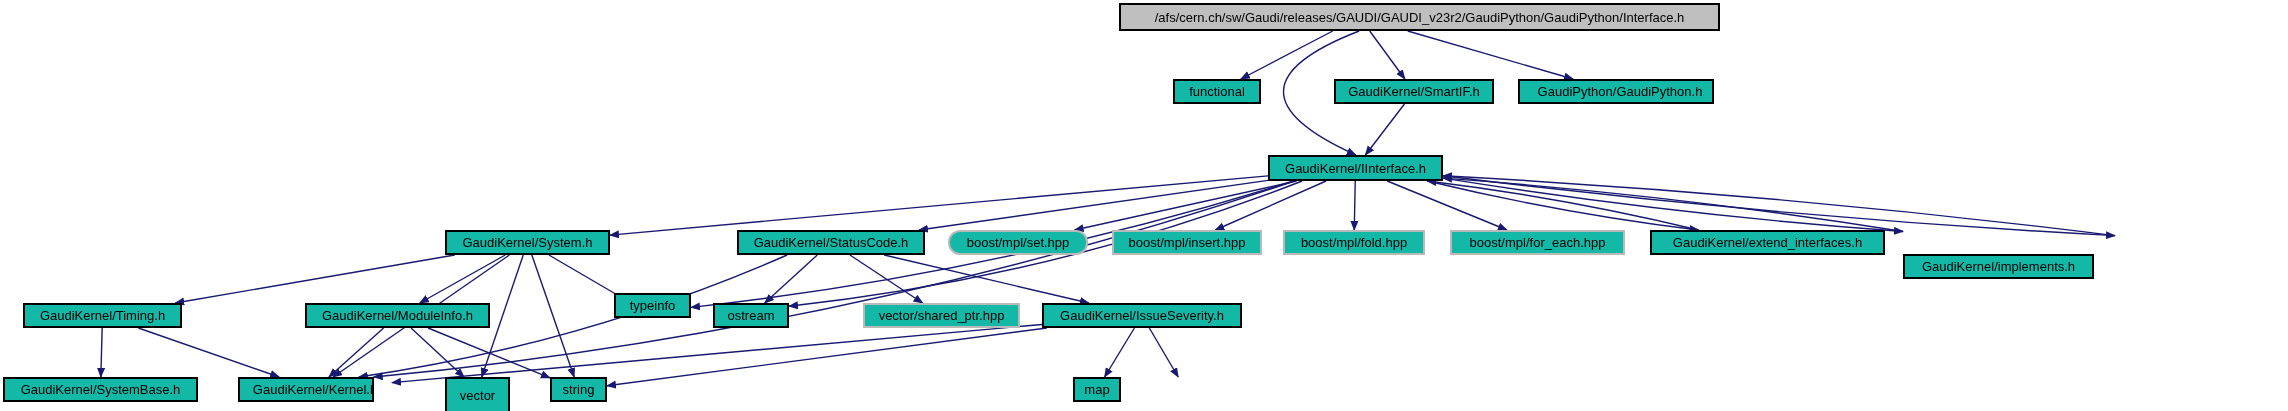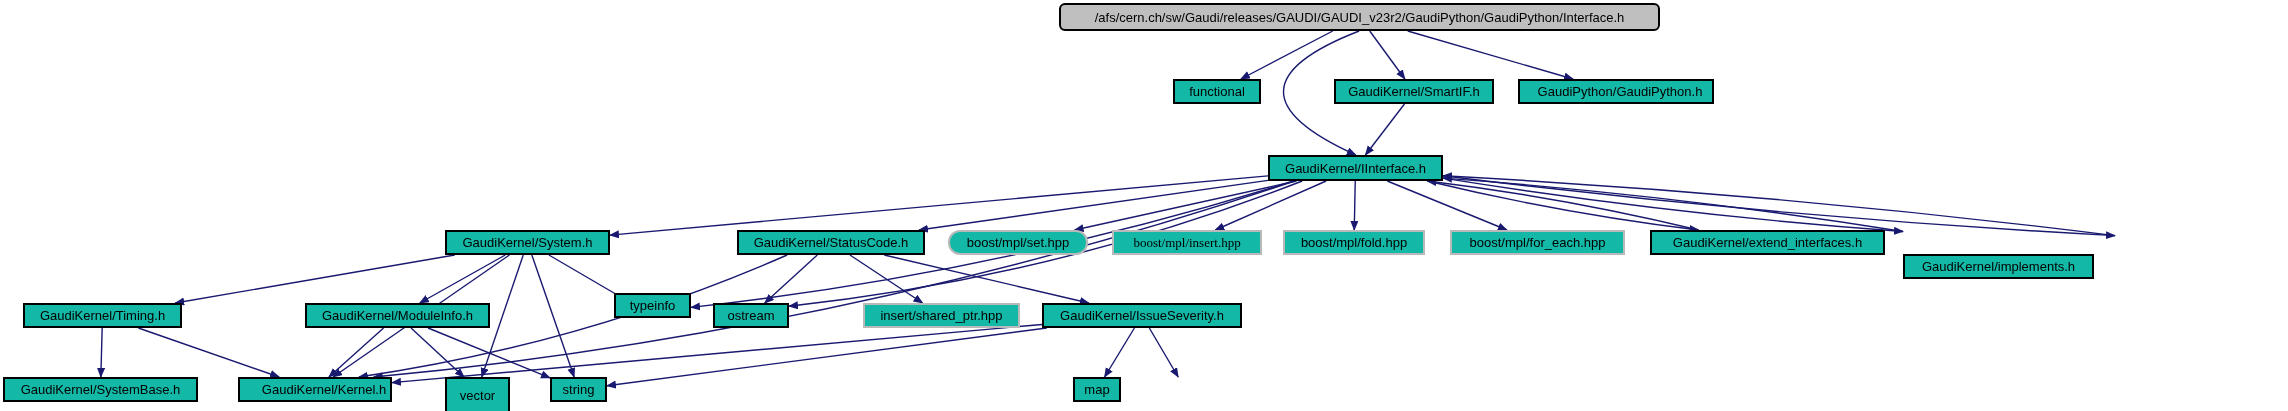--- a/index.html
+++ b/index.html
@@ -72,38 +72,38 @@
         <path d="M523.248299319728,255 Q502.5,316 481.7517006802721,377" fill="none" stroke="#191970" stroke-width="1.4" marker-end="url(#arrow)"></path>
         <path d="M531.8367346938776,255 Q553,316 574.1632653061224,377" fill="none" stroke="#191970" stroke-width="1.4" marker-end="url(#arrow)"></path>
         <path d="M383.56418918918916,328 Q356.25,352.5 328.93581081081084,377" fill="none" stroke="#191970" stroke-width="1.4" marker-end="url(#arrow)"></path>
         <path d="M411.0135135135135,328 Q437.5,352.5 463.9864864864865,377" fill="none" stroke="#191970" stroke-width="1.4" marker-end="url(#arrow)"></path>
         <path d="M428.0743243243243,328 Q489.0371621621622,352.92403314917124 550,377.84806629834253" fill="none" stroke="#191970" stroke-width="1.4" marker-end="url(#arrow)"></path>
         <path d="M102.16216216216216,328 Q101.5,352.5 100.83783783783784,377" fill="none" stroke="#191970" stroke-width="1.4" marker-end="url(#arrow)"></path>
         <path d="M138.39527027027026,328 Q208.75,352.5 279.10472972972974,377" fill="none" stroke="#191970" stroke-width="1.4" marker-end="url(#arrow)"></path>
       </g>
   </svg>
 
-<div class="node main" style="left: 1059px; top: 3px; width: 601px; height: 28px; border-radius: 6px;">/afs/cern.ch/sw/Gaudi/releases/GAUDI/GAUDI_v23r2/GaudiPython/GaudiPython/Interface.h</div>
+<div class="node main" style="left: 1119px; top: 3px; width: 601px; height: 28px;">/afs/cern.ch/sw/Gaudi/releases/GAUDI/GAUDI_v23r2/GaudiPython/GaudiPython/Interface.h</div>
     <div class="node std" style="left: 1173px; top: 79px; width: 88px; height: 25px;">functional</div>
     <div class="node linked" style="left: 1334px; top: 79px; width: 160px; height: 25px;">GaudiKernel/SmartIF.h</div>
     <div class="node linked" style="left: 1518px; top: 79px; width: 196px; height: 25px; padding-left: 8px;">GaudiPython/GaudiPython.h</div>
     <div class="node linked" style="left: 1268px; top: 155px; width: 175px; height: 26px;">GaudiKernel/IInterface.h</div>
     <div class="node linked" style="left: 445px; top: 230px; width: 165px; height: 25px;">GaudiKernel/System.h</div>
     <div class="node linked" style="left: 737px; top: 230px; width: 188px; height: 25px;">GaudiKernel/StatusCode.h</div>
     <div class="node plain" style="left: 948px; top: 230px; width: 140px; height: 25px; border-radius: 12px;">boost/mpl/set.hpp</div>
-    <div class="node plain" style="left: 1112px; top: 230px; width: 150px; height: 25px; font-family: Liberation Serif, serif;">boost/mpl/insert.hpp</div>
+    <div class="node plain" style="left: 1112px; top: 230px; width: 150px; height: 25px;">boost/mpl/insert.hpp</div>
     <div class="node plain" style="left: 1283px; top: 230px; width: 142px; height: 25px;">boost/mpl/fold.hpp</div>
     <div class="node plain" style="left: 1450px; top: 230px; width: 175px; height: 25px;">boost/mpl/for_each.hpp</div>
     <div class="node linked" style="left: 1650px; top: 230px; width: 235px; height: 25px;">GaudiKernel/extend_interfaces.h</div>
     <div class="node linked" style="left: 1903px; top: 230px; width: 191px; height: 25px; margin-top: 24px;">GaudiKernel/implements.h</div>
     <div class="node linked" style="left: 23px; top: 303px; width: 159px; height: 25px;">GaudiKernel/Timing.h</div>
     <div class="node linked" style="left: 305px; top: 303px; width: 185px; height: 25px;">GaudiKernel/ModuleInfo.h</div>
     <div class="node std" style="left: 614px; top: 293px; width: 77px; height: 25px;">typeinfo</div>
     <div class="node std" style="left: 713px; top: 303px; width: 76px; height: 25px;">ostream</div>
-    <div class="node plain" style="left: 863px; top: 303px; width: 157px; height: 25px;">insert/shared_ptr.hpp</div>
+    <div class="node plain" style="left: 863px; top: 303px; width: 157px; height: 25px;">vector/shared_ptr.hpp</div>
     <div class="node linked" style="left: 1042px; top: 303px; width: 200px; height: 25px;">GaudiKernel/IssueSeverity.h</div>
     <div class="node linked" style="left: 3px; top: 377px; width: 195px; height: 25px;">GaudiKernel/SystemBase.h</div>
-    <div class="node linked" style="left: 238px; top: 377px; width: 154px; height: 25px; padding-left: 18px;">GaudiKernel/Kernel.h</div>
+    <div class="node linked" style="left: 238px; top: 377px; width: 136px; height: 25px; padding-left: 18px;">GaudiKernel/Kernel.h</div>
     <div class="node std" style="left: 445px; top: 377px; width: 65px; height: 37px;">vector</div>
     <div class="node std" style="left: 550px; top: 377px; width: 57px; height: 25px;">string</div>
     <div class="node std" style="left: 1073px; top: 377px; width: 48px; height: 25px;">map</div>
     <div class="node std" style="left: 1141px; top: 377px; width: 76px; height: 25px; margin-top: 45px;">iostream</div>
   </div>
 
 </body></html>

